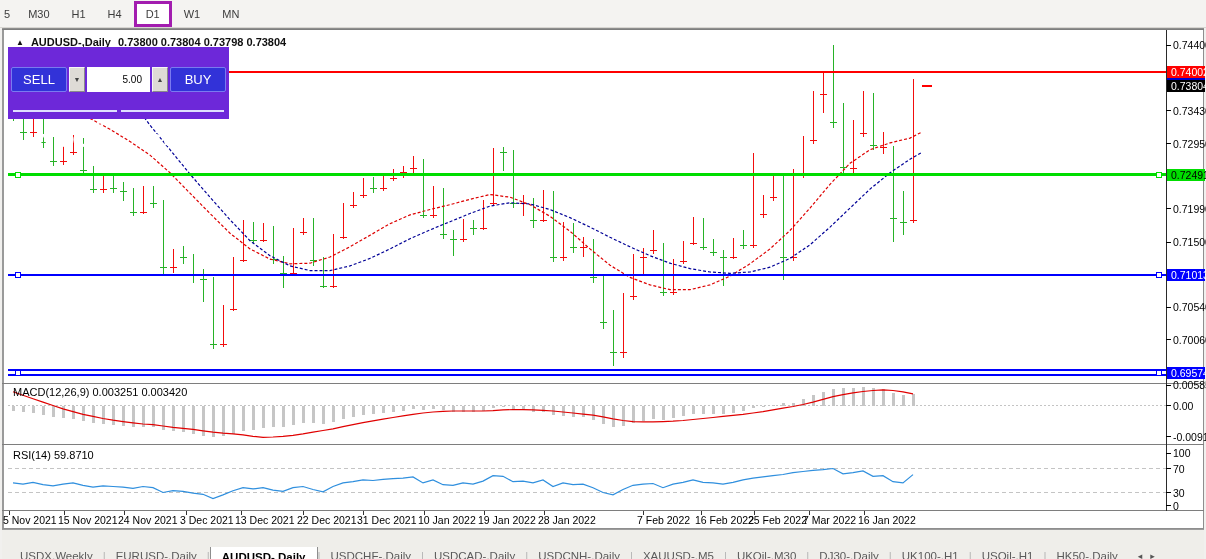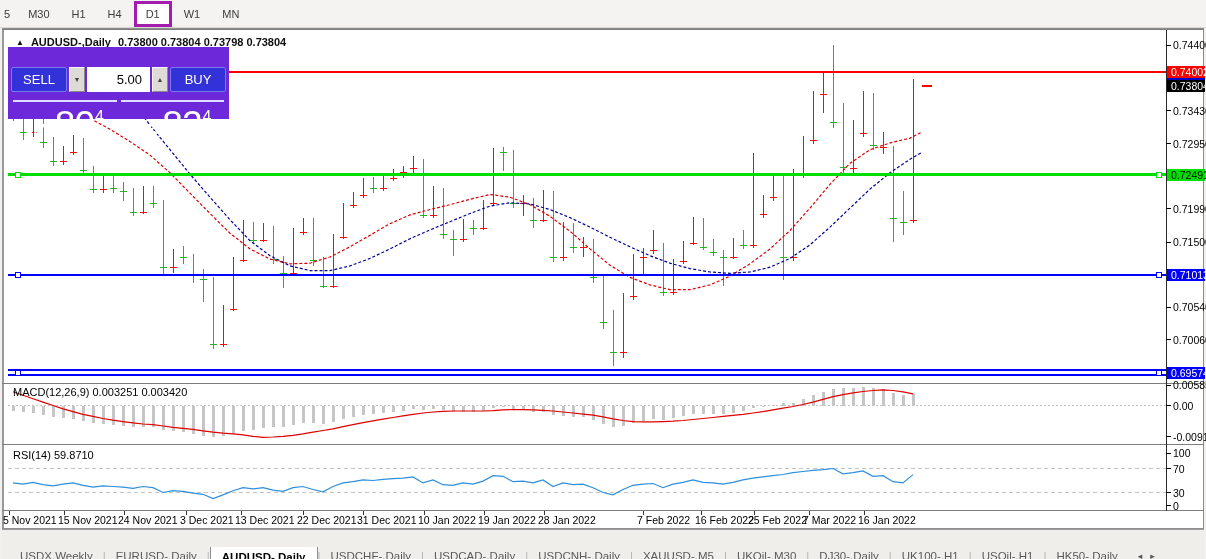--- a/index.html
+++ b/index.html
@@ -24,23 +24,23 @@
 
   
   #tradepanel { position:absolute; left:8px; top:47px; width:221px; height:72px; background:#6d28d9;
                 z-index:10; padding:20px 3px; }
   .tp-row1 { display:flex; gap:2px; height:25px; }
   .tp-btn { flex:0 0 56px; background:#3232d8; border:1px solid #7a7af0; color:#fff; font-size:13px;
             display:flex; align-items:center; justify-content:center; border-radius:2px; }
   .tp-spin { flex:0 0 16px; background:#dedbd6; border:1px solid #f6f6f6; border-right-color:#8a8a8a;
              border-bottom-color:#8a8a8a; color:#444; font-size:7px; display:flex; align-items:center;
              justify-content:center; }
-  .tp-vol { flex:1 1 auto; background:#ffffff; color:#000; font-size:13px; display:flex;
+  .tp-vol { flex:1 1 auto; background:#ffffff; color:#000; font-size:10px; display:flex;
             align-items:center; justify-content:flex-end; padding-right:8px; }
-  .tp-prices { display:flex; height:44px; margin-top:8px; }
+  .tp-prices { display:flex; height:44px; margin-top:18px; }
   .tp-price { flex:1 1 50%; border-top:2px solid #dfdfff; margin:0 2px; color:#fff; display:flex;
               align-items:flex-end; justify-content:center; padding-bottom:2px; }
   .pp { font-size:14px; font-weight:bold; margin-right:2px; position:relative; top:-5px; }
   .pb { font-size:37px; line-height:34px; font-weight:400; letter-spacing:-1px; }
   .ps { font-size:16px; position:relative; top:-16px; margin-left:1px; }
 
   
   .ax-tick { position:absolute; left:1173px; font-size:10.5px; color:#000; transform:translateY(-50%);
              z-index:8; white-space:nowrap; }
   .ax-badge { position:absolute; left:1167px; width:38px; height:12px; font-size:10.5px; line-height:12px;

